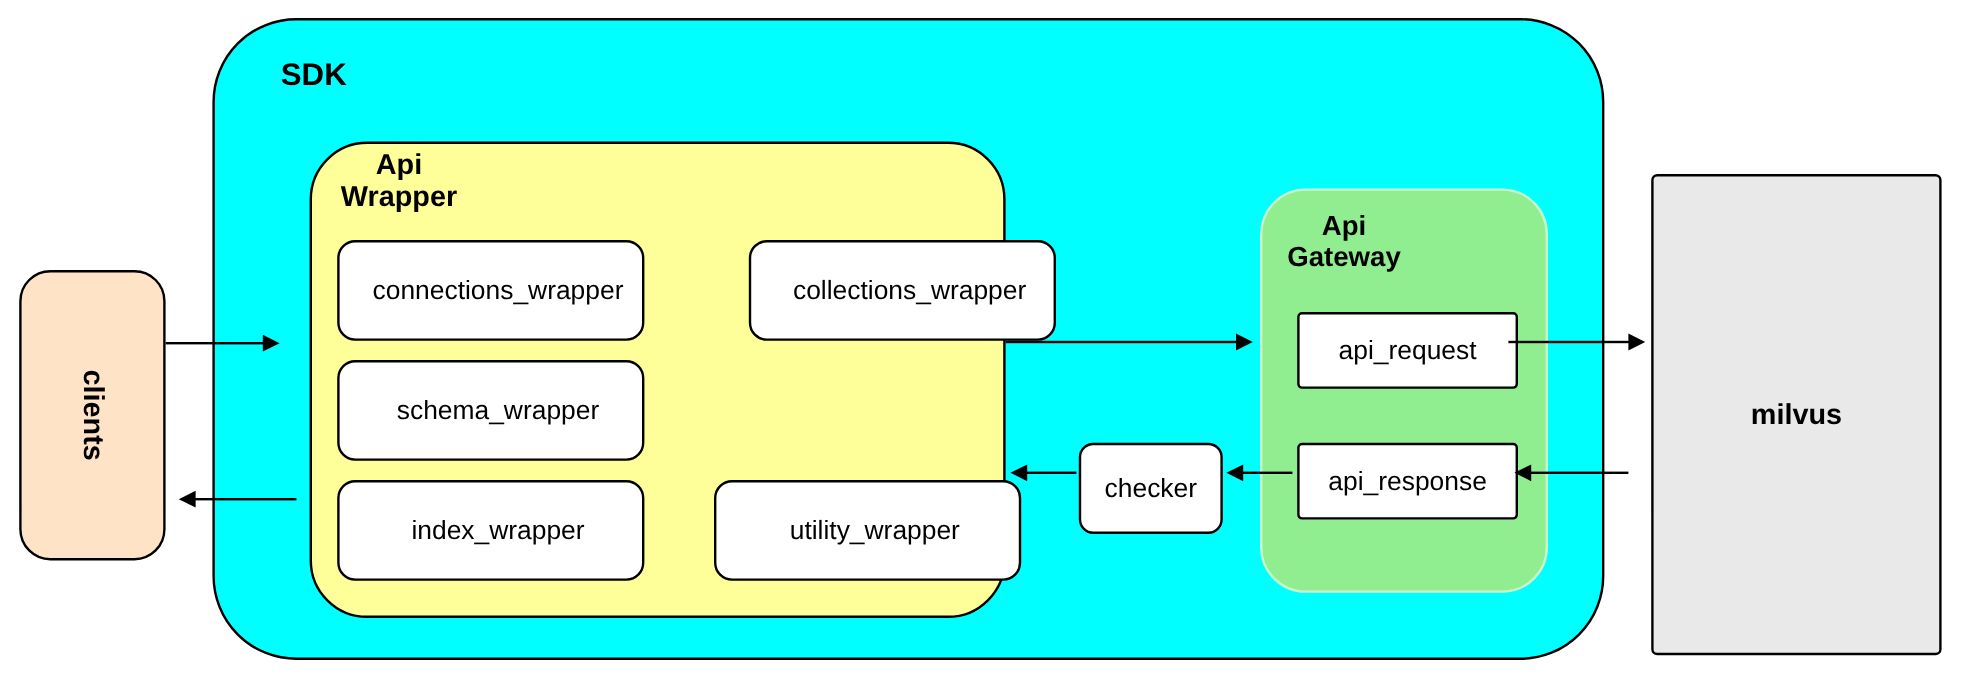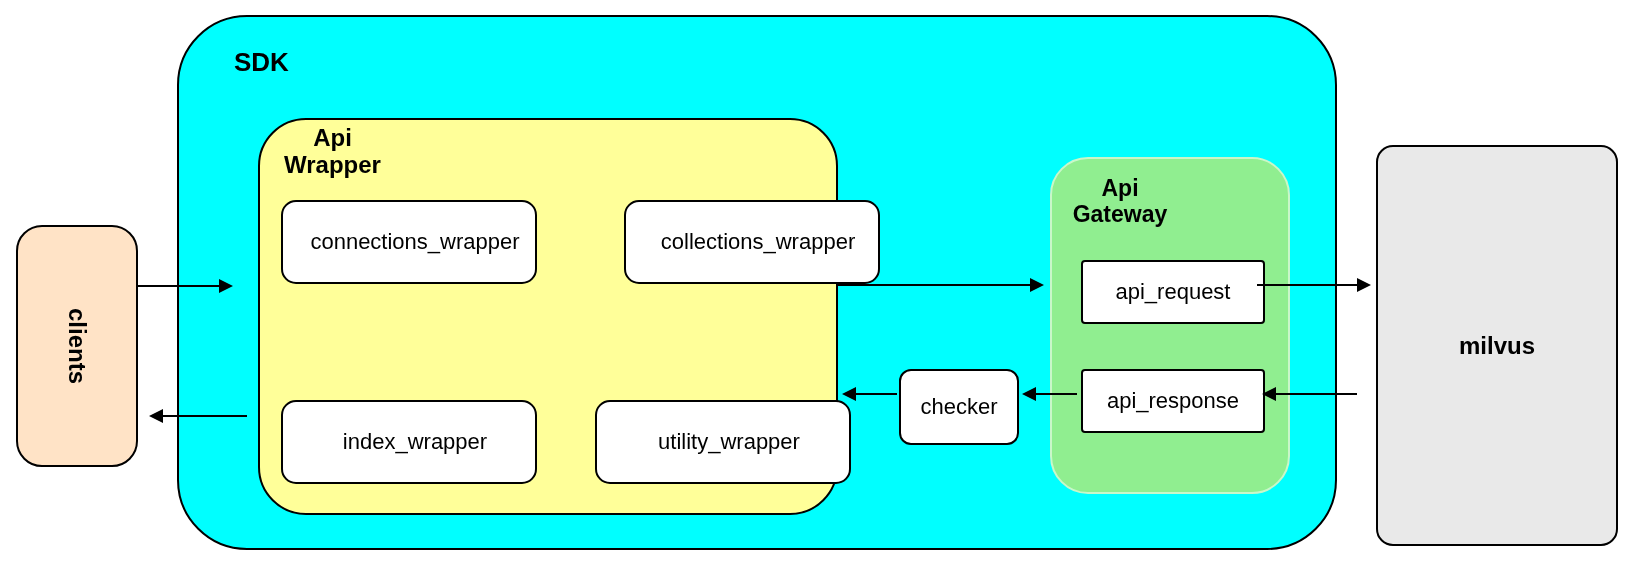--- a/index.html
+++ b/index.html
@@ -73,21 +73,21 @@
   
   .checker{
     left:720px; top:352px; width:120px; height:76px;
     background:#ffffff; border:2px solid #000; border-radius:12px;
     display:flex; align-items:center; justify-content:center; font-size:22px;
   }
 
   
   .milvus{
     left:1376px; top:145px; width:242px; height:401px;
-    background:#e9e9e9; border:2px solid #000; border-radius:17px;
+    background:#e9e9e9; border:2px solid #000; border-radius:5px;
     display:flex; align-items:center; justify-content:center;
     font-weight:bold; font-size:24px;
   }
 
   
   .arrow{position:absolute; height:2px; background:#000; z-index:6;}
   .arrow::after{
     content:""; position:absolute; top:-6px; width:0; height:0;
     border-top:7px solid transparent; border-bottom:7px solid transparent;
   }
@@ -114,20 +114,21 @@
   <div class="box sdk">
     <div class="sdk-lbl">SDK</div>
 
     <div class="box wrapper">
       <div class="wrap-lbl">
         <div>Api</div>
         <div>Wrapper</div>
       </div>
       <div class="wbox w1">connections_wrapper</div>
       <div class="wbox w2">collections_wrapper</div>
+      <div class="wbox w3">schema_wrapper</div>
       <div class="wbox w5">index_wrapper</div>
       <div class="wbox w6">utility_wrapper</div>
     </div>
 
     <div class="box checker">checker</div>
 
     <div class="box gateway">
       <div class="gw-lbl">
         <div>Api</div>
         <div>Gateway</div>

